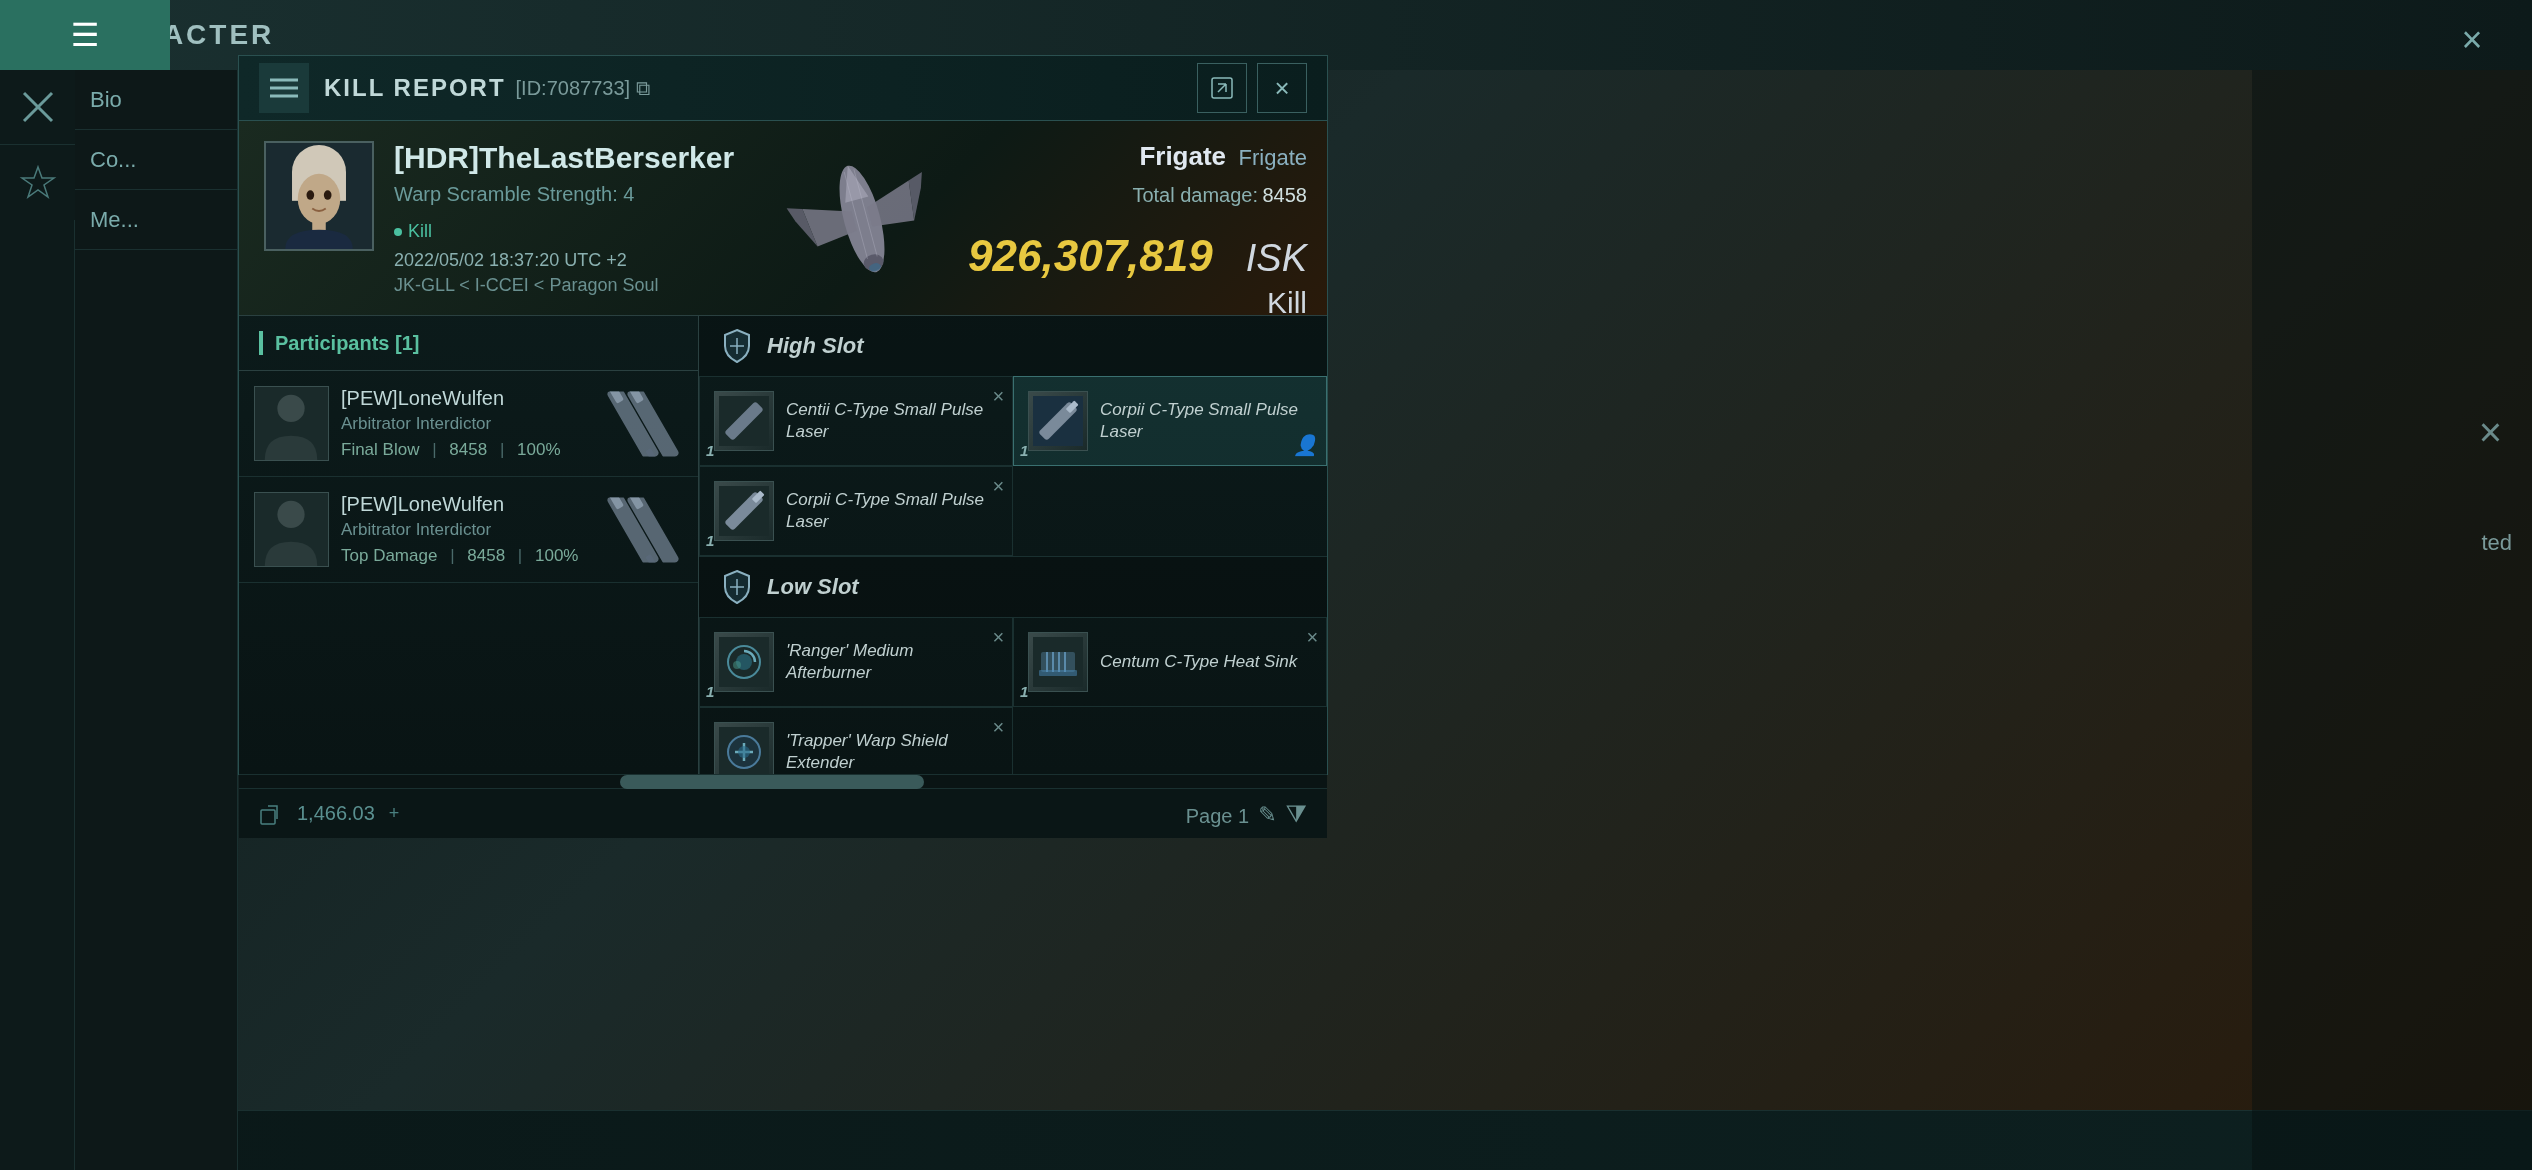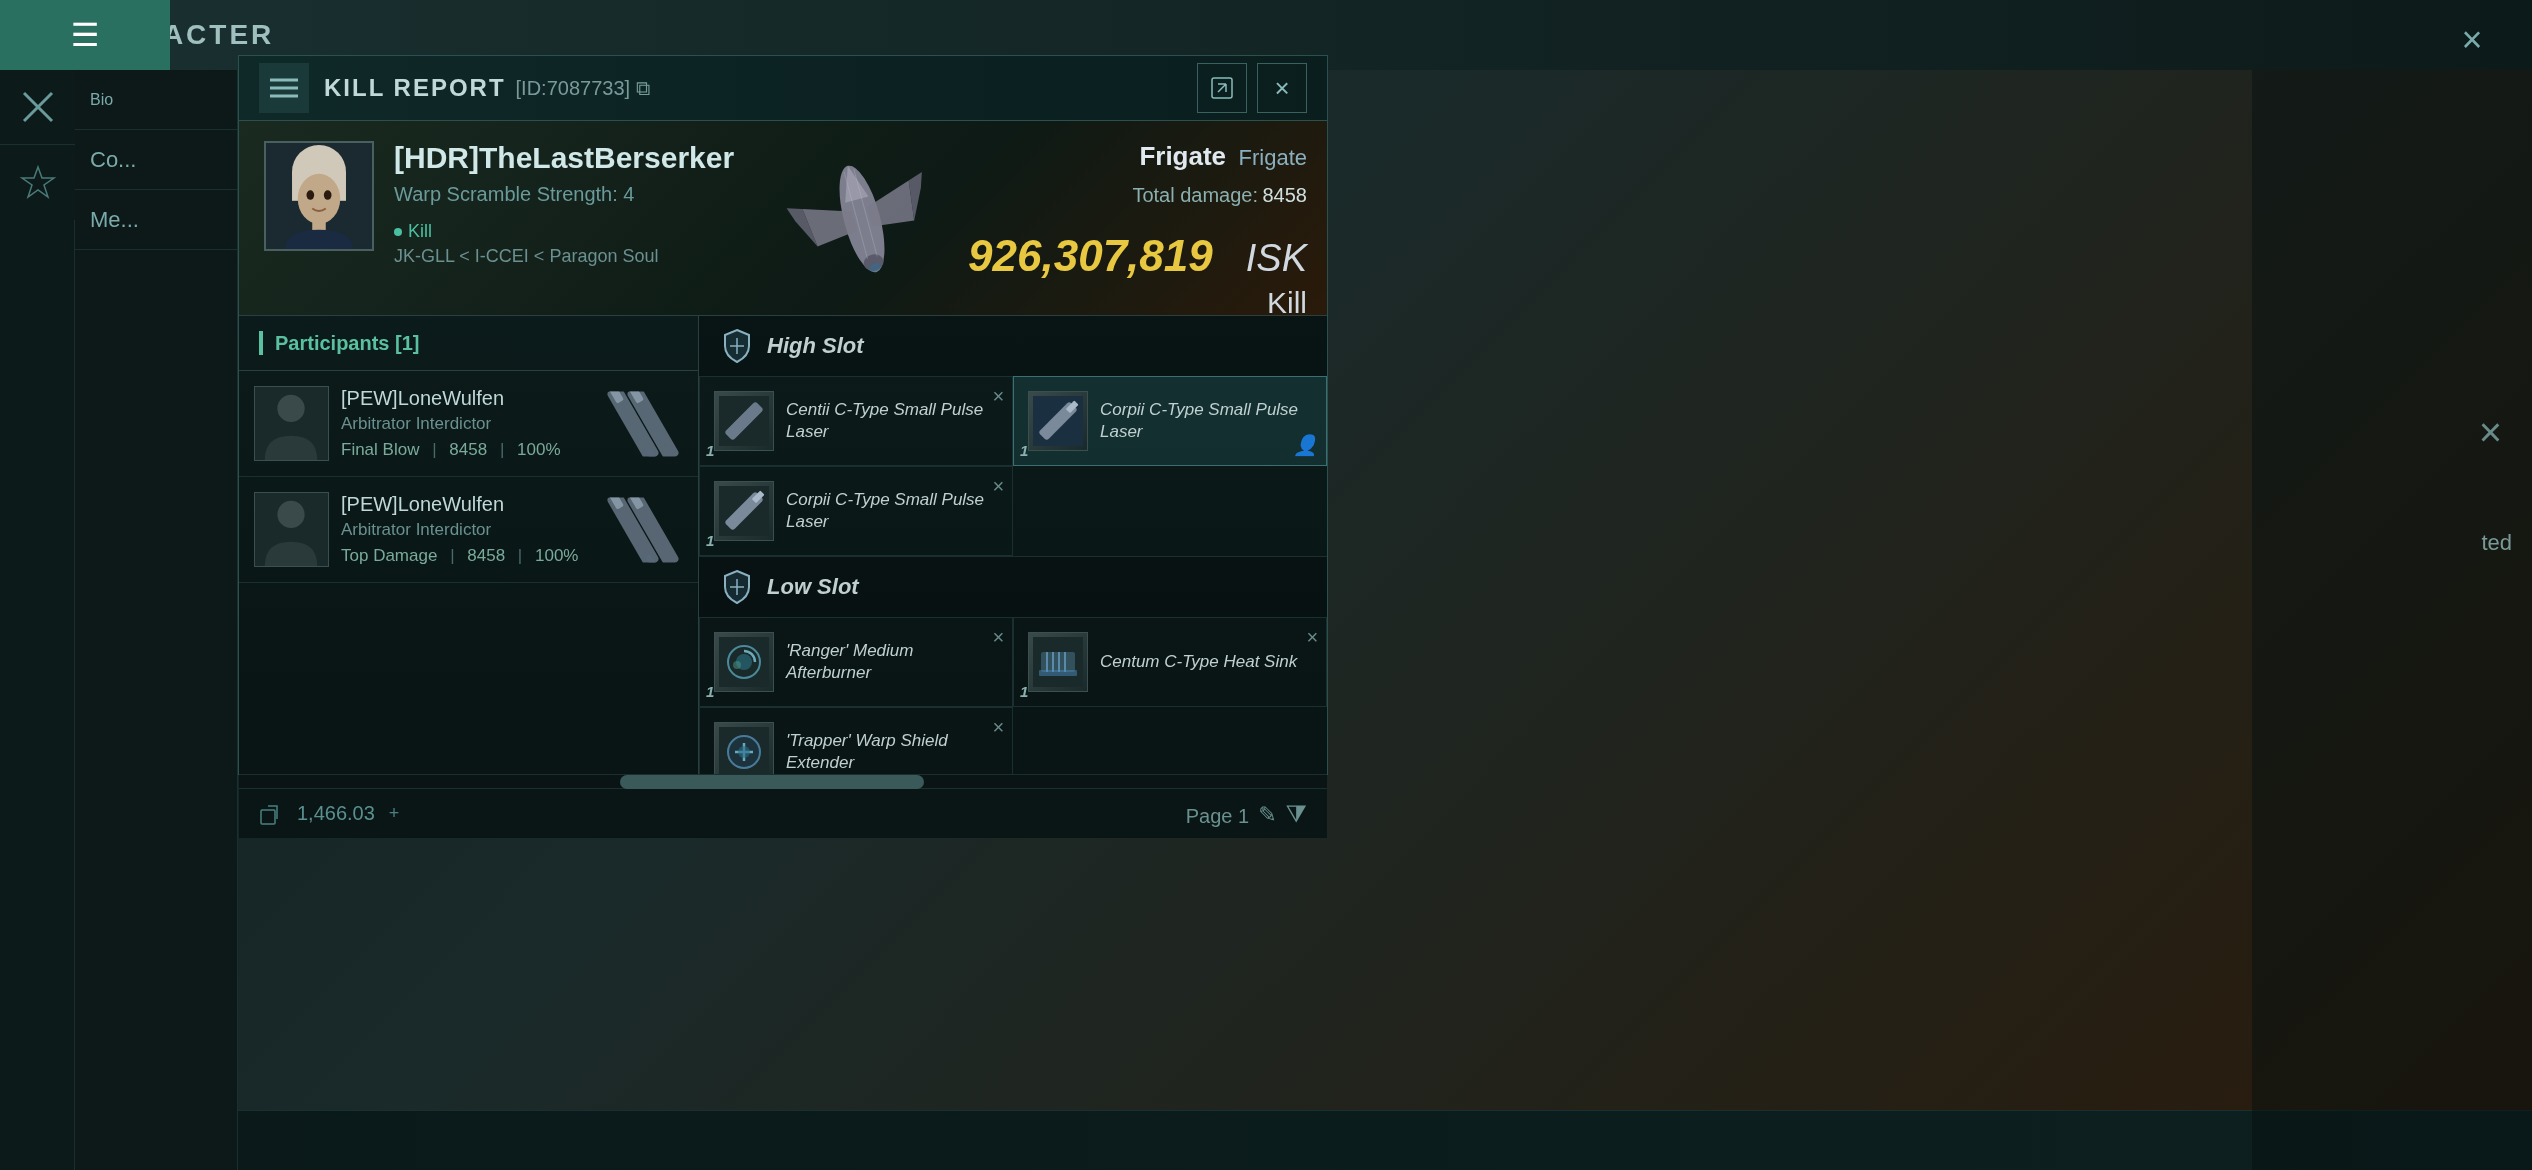--- a/index.html
+++ b/index.html
@@ -574,21 +574,21 @@
   </div>
   <div class="star-icon-area">
     <svg width="38" height="38" viewBox="0 0 38 38" fill="none">
       <polygon points="19,3 23,14 35,14 25,21 29,33 19,26 9,33 13,21 3,14 15,14" stroke="#4a7a7a" stroke-width="1.5" fill="none"></polygon>
     </svg>
   </div>
 </div>
 
 <div style="position:absolute; left:75px; top:70px; width:163px; height:calc(100% - 70px); background:#0d1818; border-right:1px solid #1a3030; z-index:10;">
   <div style="height:60px; display:flex; align-items:center; padding:0 15px; border-bottom:1px solid #1a3030;">
-    <span style="color:#7aabab; font-size:16px;">Bio</span>
+    <span style="color:#7aabab; font-size:22px;">Bio</span>
   </div>
   <div style="height:60px; display:flex; align-items:center; padding:0 15px; border-bottom:1px solid #1a3030;">
     <span style="color:#7aabab; font-size:22px;">Co...</span>
   </div>
   <div style="height:60px; display:flex; align-items:center; padding:0 15px; border-bottom:1px solid #1a3030;">
     <span style="color:#7aabab; font-size:22px;">Me...</span>
   </div>
 </div>
 
 <div class="kill-report-panel">
@@ -640,20 +640,21 @@
       </svg>
     </div>
 
     <div class="char-info">
       <div class="char-name">[HDR]TheLastBerserker</div>
       <div class="char-stats">Warp Scramble Strength: 4</div>
       <div class="kill-badge">
         <span class="kill-dot"></span>
         <span>Kill</span>
       </div>
+      <div class="char-datetime">2022/05/02 18:37:20 UTC +2</div>
       <div class="char-location">JK-GLL &lt; I-CCEI &lt; Paragon Soul</div>
     </div>
 
     <div class="ship-display">
       <svg class="ship-svg" viewBox="0 0 200 180" fill="none">
 
         <g transform="translate(100,90) rotate(-15)">
 
           <ellipse cx="0" cy="0" rx="18" ry="55" fill="#8a8a9a" opacity="0.9"></ellipse>
 

